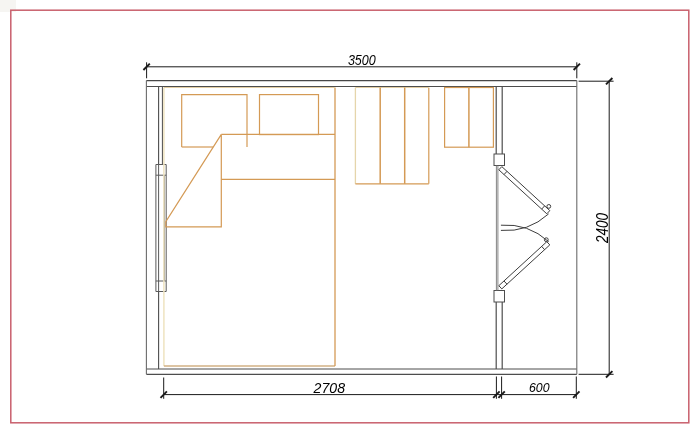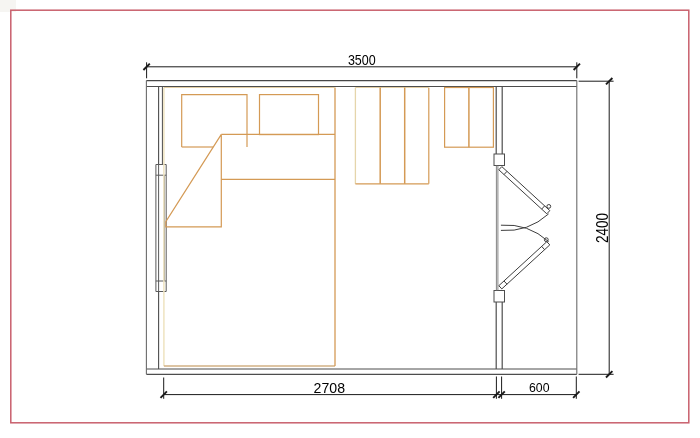--- a/index.html
+++ b/index.html
@@ -1,16 +1,16 @@
 <!DOCTYPE html>
 <html><head>
 <meta charset="utf-8">
 <style>
 html,body{margin:0;padding:0;background:#ffffff;}
-#canvas{width:700px;height:438px;position:relative;background:#ffffff;}
+#canvas{width:700px;height:438px;position:relative;background:#ffffff;font-style:italic;}
 svg text{font-family:"Liberation Sans",sans-serif;fill:#000000;}
 </style>
 </head>
 <body>
 <div id="canvas">
 <svg width="700" height="438" viewBox="0 0 700 438">
 
 <rect x="0" y="0" width="700" height="438" fill="#ffffff"></rect>
 
 <rect x="0" y="0" width="16" height="12" fill="#f6f5f2"></rect>

